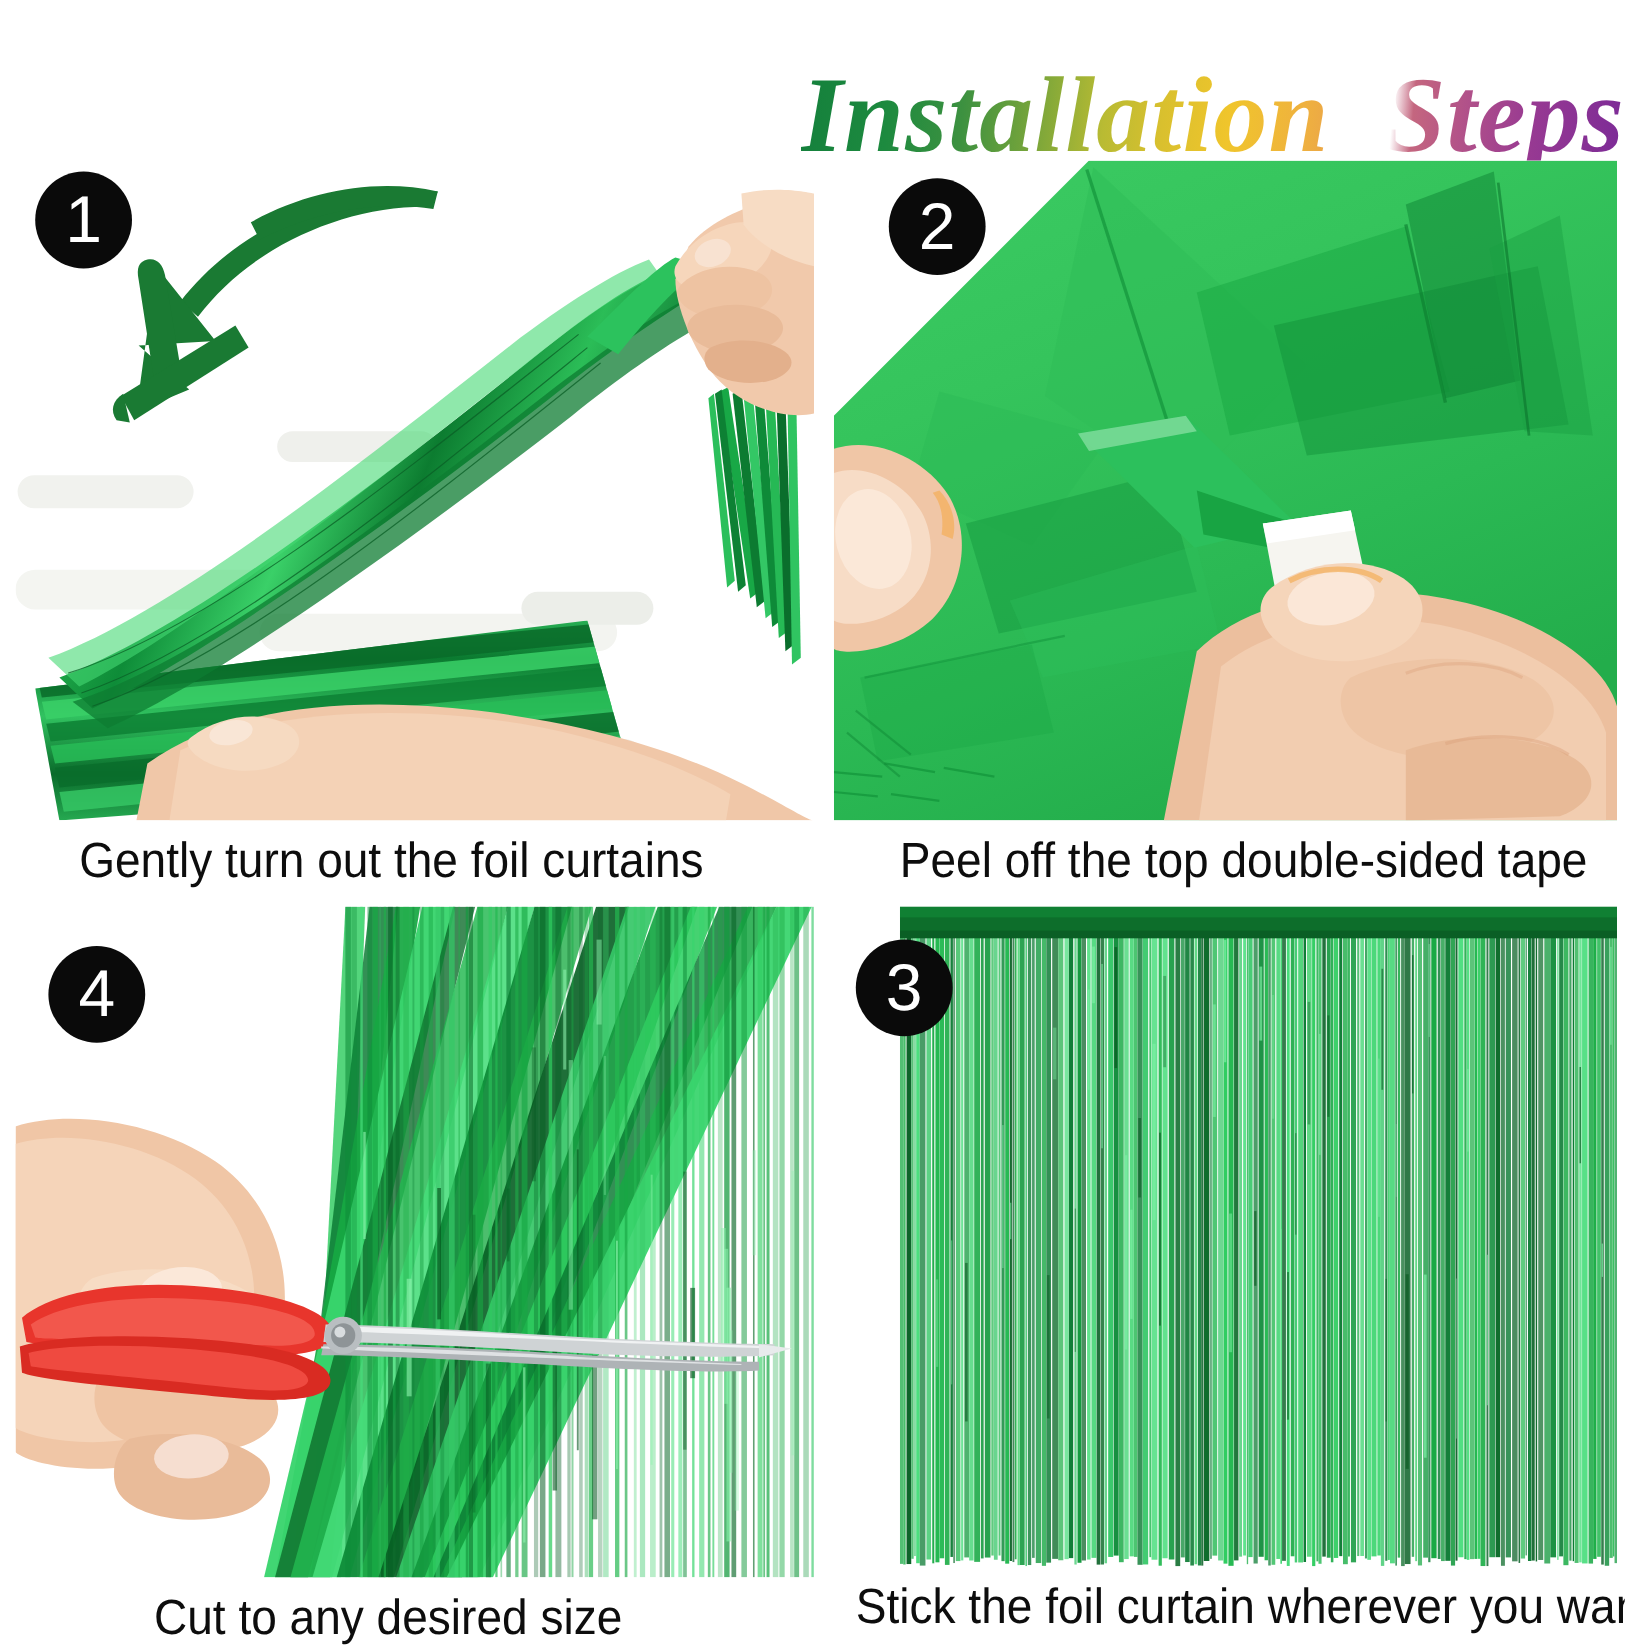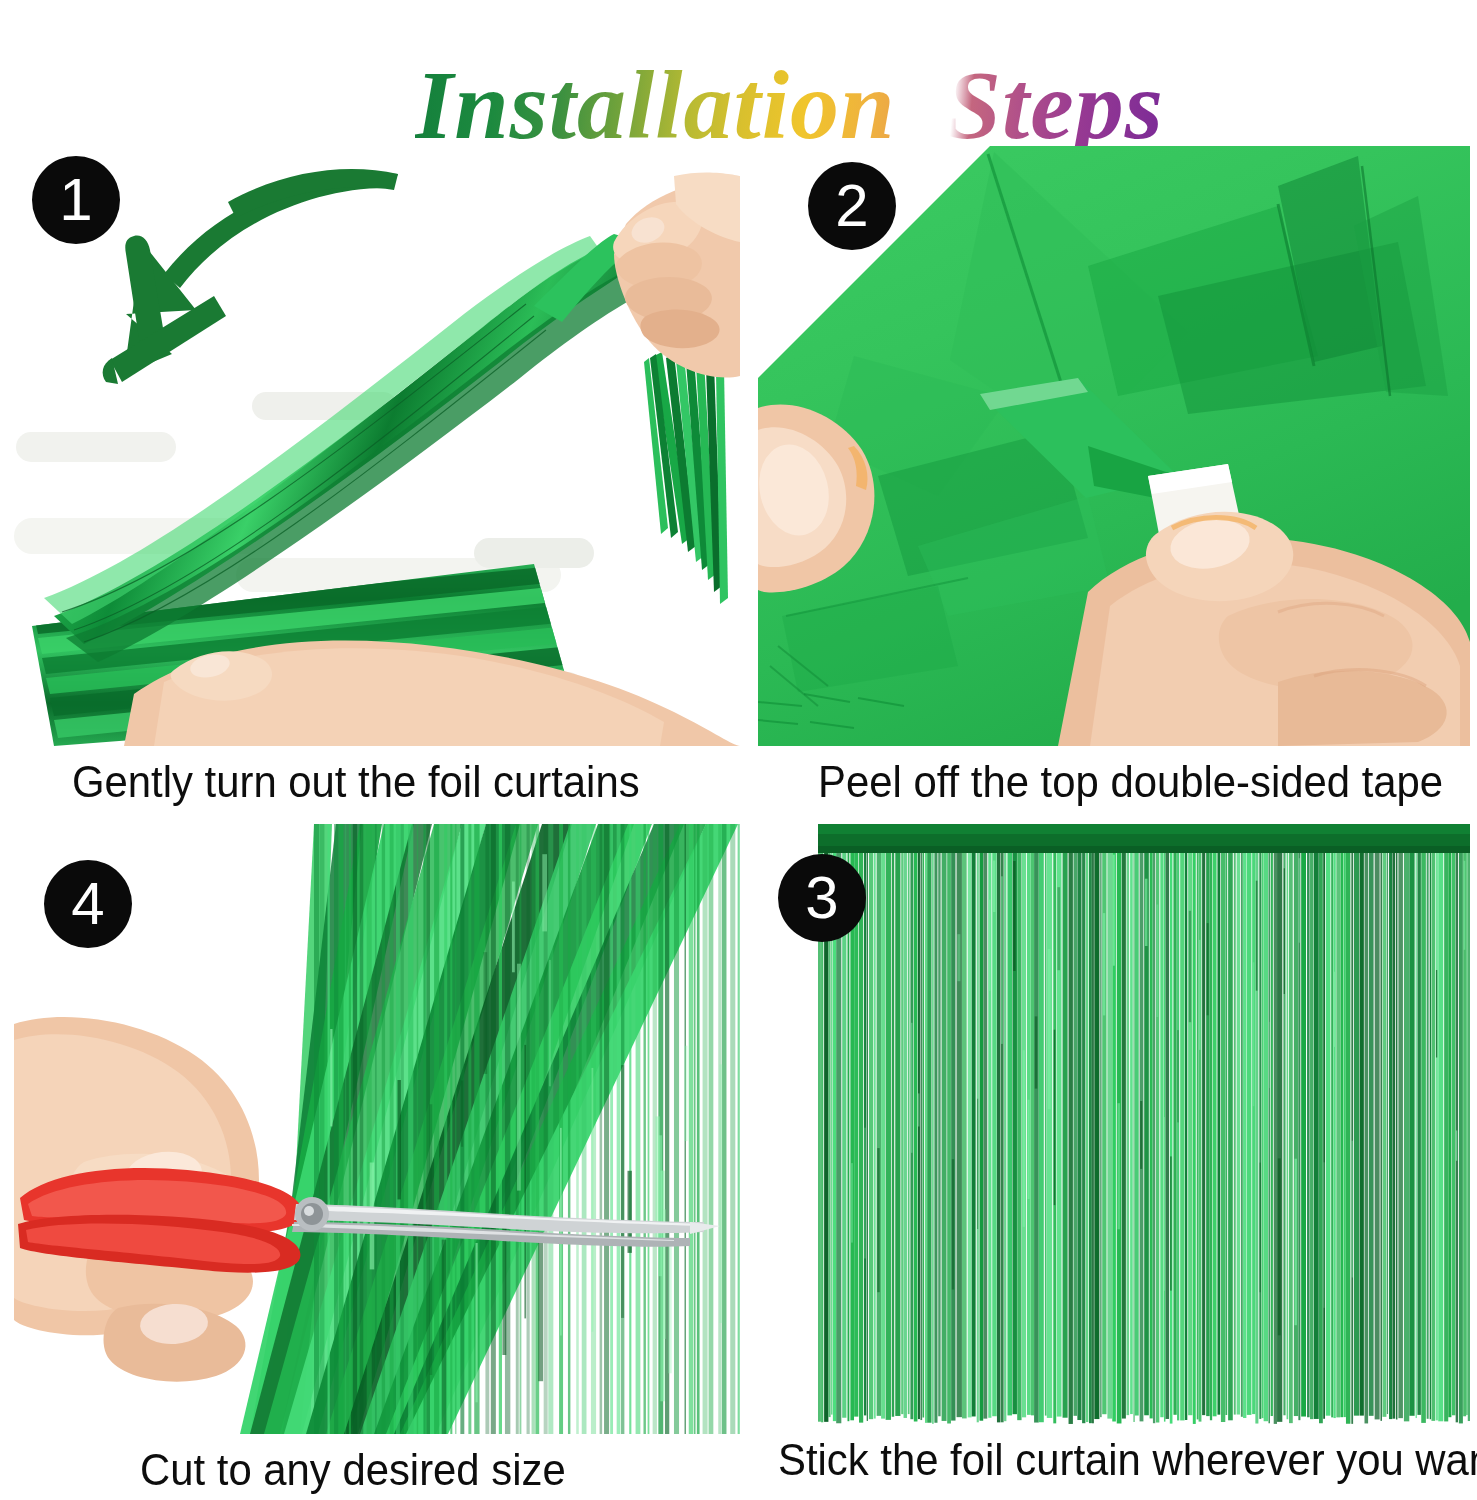--- a/index.html
+++ b/index.html
@@ -6,21 +6,21 @@
   html,body { background:#ffffff; }
   body {
     width:1477px; height:1500px;
     font-family:"Liberation Sans", sans-serif;
     position:relative; overflow:hidden;
   }
 
   
   .title-bar{
     width:100%; height:112px;
-    display:flex; align-items:center; justify-content:center;
+    display:flex; align-items:center; justify-content:flex-end;
     position:relative;
   }
   .title{
     font-family:"Liberation Serif", serif;
     font-weight:bold; font-style:italic;
     font-size:98px; line-height:1;
     letter-spacing:1px;
     white-space:pre;
     position:relative;
   }

